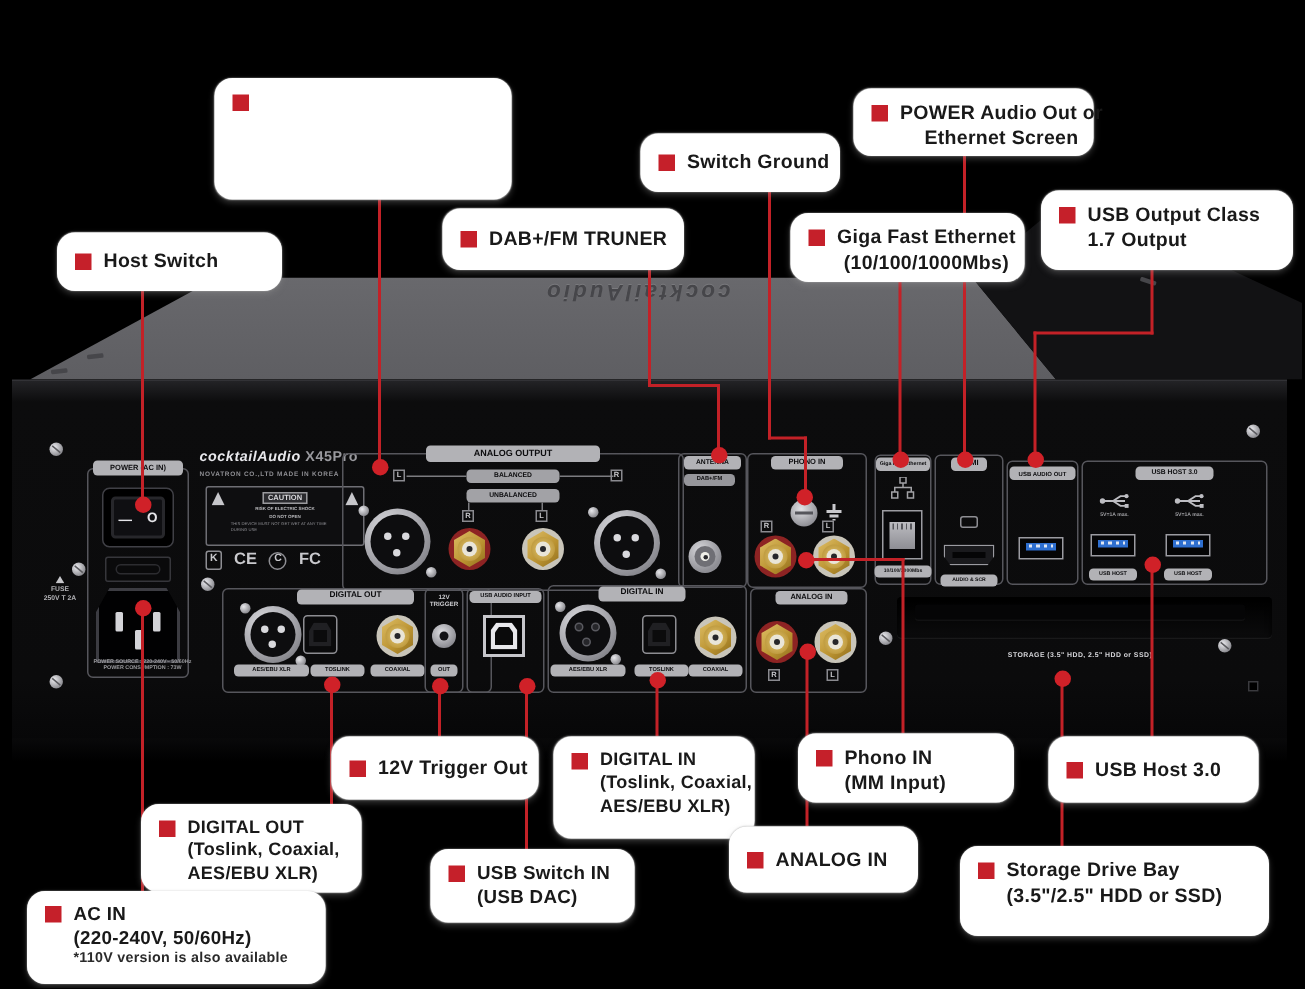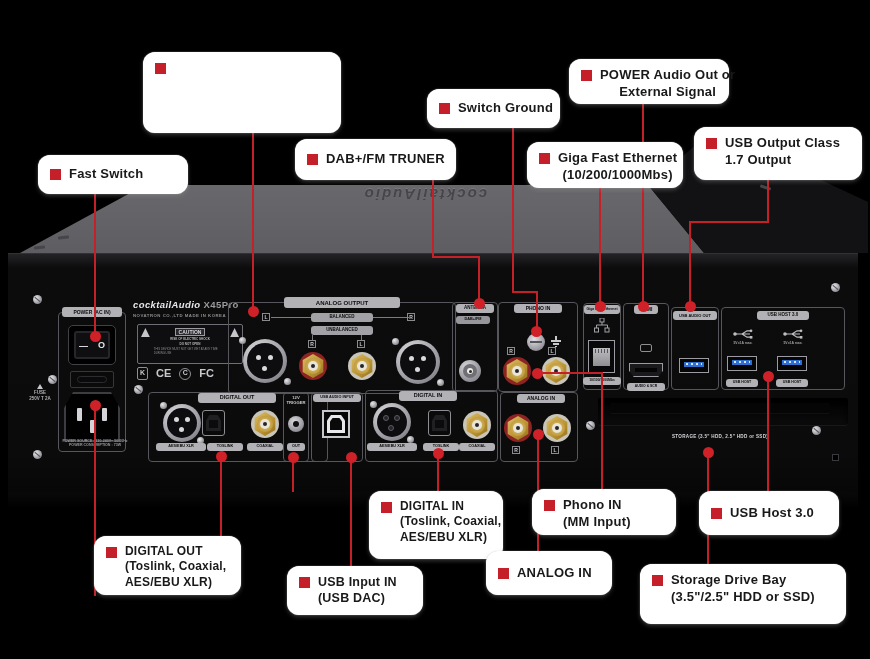--- a/index.html
+++ b/index.html
@@ -469,75 +469,79 @@
   <div class="lh" style="left:537px;top:372px;width:66px"></div>
   <div class="lv" style="left:601px;top:372px;height:118px"></div>
   <div class="dot" style="left:532px;top:368px"></div>
   <div class="lv" style="left:767px;top:376px;height:116px"></div>
   <div class="dot" style="left:763px;top:371px"></div>
   <div class="lv" style="left:707px;top:452px;height:113px"></div>
   <div class="dot" style="left:703px;top:447px"></div>
 
   <div class="co vcenter" style="left:38px;top:155px;width:150px;height:39px">
     <span class="rb" style="margin-top:0"></span>
-    <div class="ct">Fast Switch</div>
+    <div class="ct">Host Switch</div>
   </div>
 
   <div class="co" style="left:143px;top:52px;width:198px;height:81px">
     <span class="rb"></span>
   </div>
 
   <div class="co vcenter" style="left:295px;top:139px;width:161px;height:41px">
     <span class="rb" style="margin-top:0"></span>
     <div class="ct">DAB+/FM TRUNER</div>
   </div>
 
   <div class="co vcenter" style="left:427px;top:89px;width:133px;height:39px">
     <span class="rb" style="margin-top:0"></span>
     <div class="ct">Switch Ground</div>
   </div>
 
   <div class="co" style="left:569px;top:59px;width:160px;height:45px">
     <span class="rb"></span>
     <div class="ct">
       <div>POWER Audio Out or</div>
-      <div class="sub" style="text-align:center">External Signal</div>
+      <div class="sub" style="text-align:center">Ethernet Screen</div>
     </div>
   </div>
 
   <div class="co" style="left:527px;top:142px;width:156px;height:46px">
     <span class="rb"></span>
     <div class="ct">
       <div>Giga Fast Ethernet</div>
-      <div class="sub" style="text-align:center">(10/200/1000Mbs)</div>
+      <div class="sub" style="text-align:center">(10/100/1000Mbs)</div>
     </div>
   </div>
 
   <div class="co" style="left:694px;top:127px;width:168px;height:53px">
     <span class="rb"></span>
     <div class="ct">
       <div>USB Output Class</div>
       <div class="sub">1.7 Output</div>
     </div>
   </div>
 
+  <div class="co vcenter" style="left:221px;top:491px;width:138px;height:42px">
+    <span class="rb" style="margin-top:0"></span>
+    <div class="ct">12V Trigger Out</div>
+  </div>
 
   <div class="co" style="left:94px;top:536px;width:147px;height:59px">
     <span class="rb"></span>
     <div class="ct" style="font-size:12px">
       <div>DIGITAL OUT</div>
       <div class="sub">(Toslink, Coaxial,</div>
       <div class="sub">AES/EBU XLR)</div>
     </div>
   </div>
 
   <div class="co" style="left:287px;top:566px;width:136px;height:49px">
     <span class="rb"></span>
     <div class="ct" style="font-size:12.5px">
-      <div>USB Input IN</div>
+      <div>USB Switch IN</div>
       <div class="sub">(USB DAC)</div>
     </div>
   </div>
 
   <div class="co" style="left:369px;top:491px;width:134px;height:68px">
     <span class="rb"></span>
     <div class="ct" style="font-size:12px">
       <div>DIGITAL IN</div>
       <div class="sub">(Toslink, Coaxial,</div>
       <div class="sub">AES/EBU XLR)</div>
@@ -563,14 +567,22 @@
   </div>
 
   <div class="co" style="left:640px;top:564px;width:206px;height:60px">
     <span class="rb"></span>
     <div class="ct">
       <div>Storage Drive Bay</div>
       <div class="sub">(3.5"/2.5" HDD or SSD)</div>
     </div>
   </div>
 
+  <div class="co" style="left:18px;top:594px;width:199px;height:62px;padding-top:7px">
+    <span class="rb"></span>
+    <div class="ct" style="font-size:12.5px">
+      <div>AC IN</div>
+      <div class="sub">(220-240V, 50/60Hz)</div>
+      <div class="note">*110V version is also available</div>
+    </div>
+  </div>
 
 </div>
 
 </body></html>

